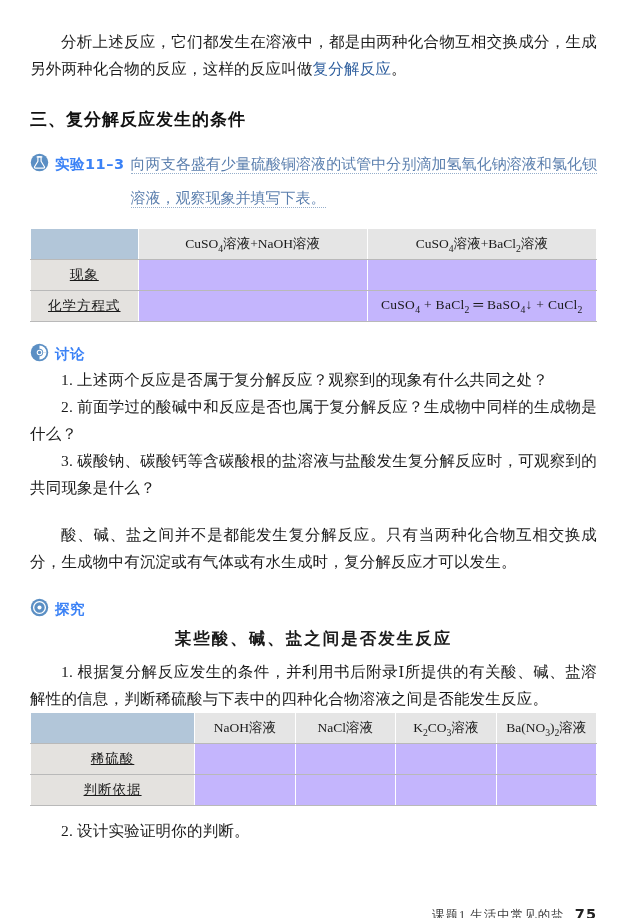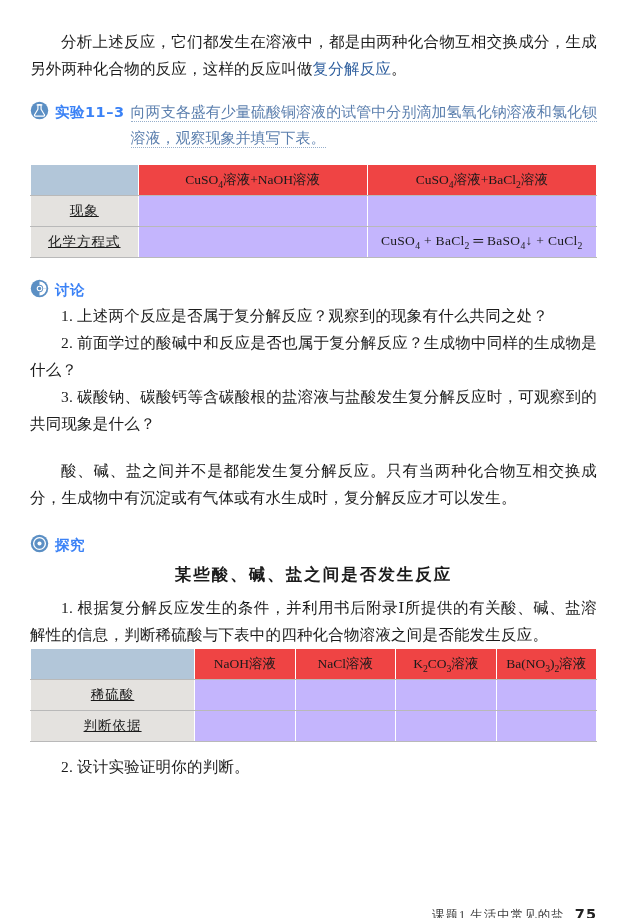--- a/index.html
+++ b/index.html
@@ -62,21 +62,21 @@
     font-family: "DejaVu Sans", "Liberation Sans", sans-serif;
     font-weight: bold;
     font-size: 14.5px;
     color: #3b82f6;
     letter-spacing: 0.5px;
     white-space: nowrap;
   }
   .exp-desc {
     color: #5b7fae;
     font-size: 15px;
-    line-height: 26px;
+    line-height: 34px;
     text-align: justify;
     text-justify: inter-ideograph;
     border-bottom: 0;
   }
   .exp-desc .u {
     border-bottom: 1px dotted #95aecb;
     padding-bottom: 1px;
   }
 
   
@@ -93,21 +93,21 @@
     padding: 0;
     text-align: center;
     vertical-align: middle;
     font-weight: normal;
   }
   table.tbl {
     border-top: 1.6px solid #6d6d6d;
     border-bottom: 1.6px solid #6d6d6d;
   }
   .hdr-cell {
-    background: #ef4444;
+    background: #e5e5e5;
     height: 30px;
   }
   .hdr-blank {
     background: #b2c6d9;
   }
   .rowlab {
     background: #e4e2df;
     height: 30px;
     letter-spacing: 1px;
     text-decoration: underline;
@@ -154,20 +154,21 @@
 </style>
 </head>
 <body>
 
 <div class="page">
 
   <p class="para indent" style="margin-top:28px;">
     <span>分析上述反应，它们都发生在溶液中，都是由两种化合物互相交换成分，生成另外两种化合物的反应，这样的反应叫做</span><span class="kw-blue">复分解反应</span><span>。</span>
   </p>
 
+  <h2 class="section-heading" style="margin-top:26px;">三、复分解反应发生的条件</h2>
 
   <div style="margin-top:16px;">
     <div class="tag-row">
       <span class="tag-icon">
         <svg viewBox="0 0 24 24" width="19" height="19">
           <circle cx="12" cy="12" r="11" fill="#5b8fc4"></circle>
           <path d="M10 5 h4 v5.4 l4.2 6.9 a1.1 1.1 0 0 1 -0.95 1.7 h-10.5 a1.1 1.1 0 0 1 -0.95 -1.7 l4.2 -6.9 z" fill="none" stroke="#ffffff" stroke-width="1.5" stroke-linejoin="round"></path>
           <line x1="9" y1="5" x2="15" y2="5" stroke="#ffffff" stroke-width="1.6" stroke-linecap="round"></line>
         </svg>
       </span>

